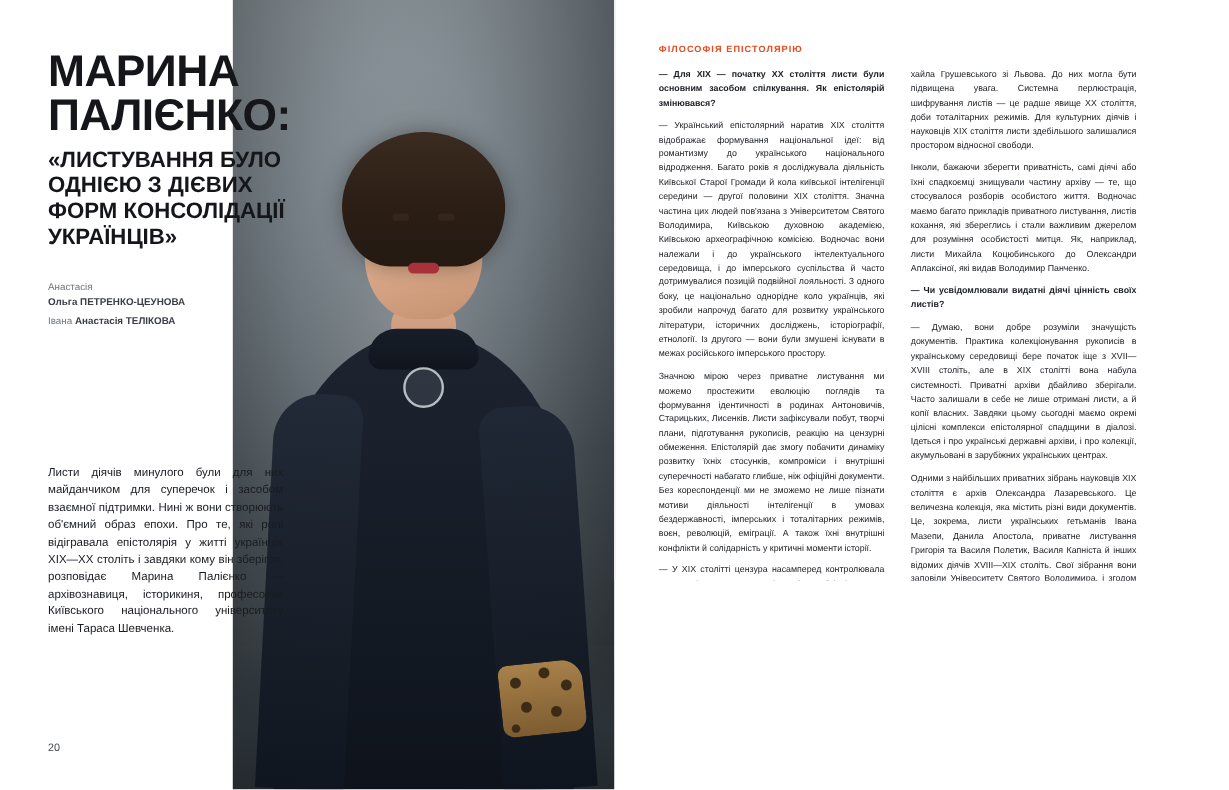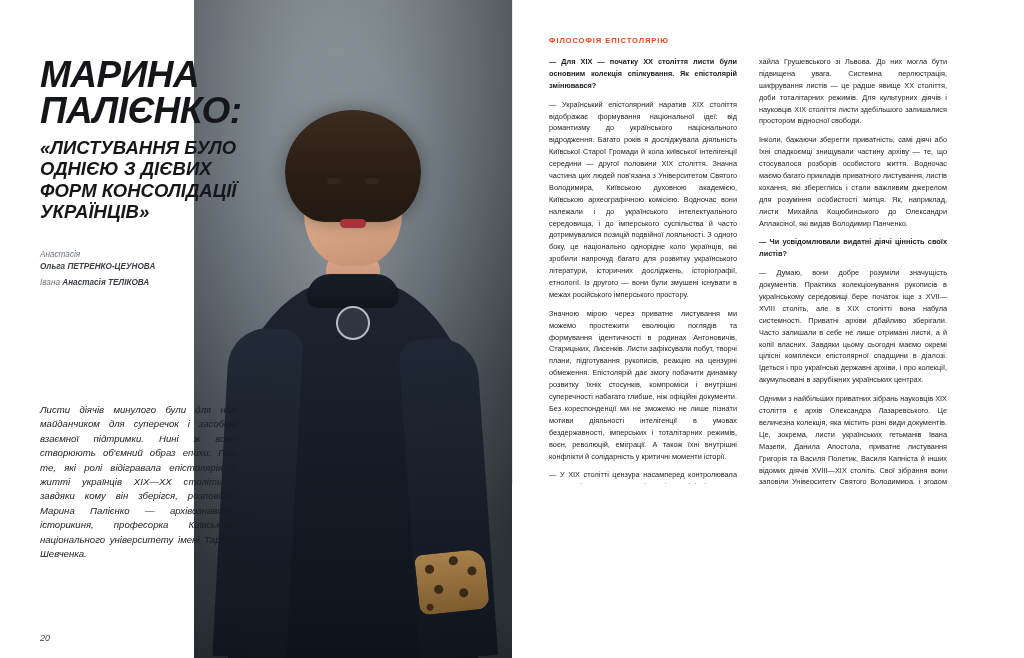--- a/index.html
+++ b/index.html
@@ -138,24 +138,23 @@
     transform: translateX(-50%);
     width: 34px; height: 34px;
     border: 2px solid #b7bcc2;
     border-radius: 50%;
     background: rgba(200,205,212,0.12);
   }
 
   .left-content {
     position: absolute;
     left: 40px;
-    top: 15px;
+    top: 0;
     width: 230px;
     height: 562px;
-    font-style: italic;
   }
   .headline {
     margin-top: 42px;
     font-family: "Liberation Sans", sans-serif;
     font-weight: bold;
     font-size: 37px;
     line-height: 0.97;
     letter-spacing: -0.5px;
     color: #14161a;
     text-transform: uppercase;
@@ -299,21 +298,21 @@
       <div class="lede">Листи діячів минулого були для них майданчиком для суперечок і засобом взаємної підтримки. Нині ж вони створюють об'ємний образ епохи. Про те, які ролі відігравала епістолярія у житті українців XIX—XX століть і завдяки кому він зберігся, розповідає Марина Палієнко — архівознавиця, історикиня, професорка Київського національного університету імені Тараса Шевченка.</div>
       <div class="folio-left">20</div>
     </div>
   </div>
 
   <div class="page-right">
     <div class="kicker">ФІЛОСОФІЯ ЕПІСТОЛЯРІЮ</div>
 
     <div class="cols">
       <div class="col" id="col1">
-          <p class="q">— Для XIX — початку XX століття листи були основним колекція спілкування. Як епістолярій змінювався?</p>
+          <p class="q">— Для XIX — початку XX століття листи були основним засобом спілкування. Як епістолярій змінювався?</p>
           <p>— Український епістолярний наратив XIX століття відображає формування національної ідеї: від романтизму до українського національного відродження. Багато років я досліджувала діяльність Київської Старої Громади й кола київської інтелігенції середини — другої половини XIX століття. Значна частина цих людей пов'язана з Університетом Святого Володимира, Київською духовною академією, Київською археографічною комісією. Водночас вони належали і до українського інтелектуального середовища, і до імперського суспільства й часто дотримувалися позицій подвійної лояльності. З одного боку, це національно однорідне коло українців, які зробили напрочуд багато для розвитку українського літератури, історичних досліджень, історіографії, етнології. Із другого — вони були змушені існувати в межах російського імперського простору.</p>
           <p>Значною мірою через приватне листування ми можемо простежити еволюцію поглядів та формування ідентичності в родинах Антоновичів, Старицьких, Лисенків. Листи зафіксували побут, творчі плани, підготування рукописів, реакцію на цензурні обмеження. Епістолярій дає змогу побачити динаміку розвитку їхніх стосунків, компроміси і внутрішні суперечності набагато глибше, ніж офіційні документи. Без кореспонденції ми не зможемо не лише пізнати мотиви діяльності інтелігенції в умовах бездержавності, імперських і тоталітарних режимів, воєн, революцій, еміграції. А також їхні внутрішні конфлікти й солідарність у критичні моменти історії.</p>
           <p>— У XIX столітті цензура насамперед контролювала друковані видання, театралізовані та публічні виступи. Листування переглядали у випадках політичного нагляду переважно жандармські й інші спеціальні служби. У таких випадках адресанти могли вдаватися до езопової мови й непрямих формулювань. Окремі явища — листи, що перетинали кордон Російської імперії, — як-от кореспонденція Михайла Драгоманова з еміграції чи листи Ми-</p>
         </div>
       <div class="col" id="col2">
           <p>хайла Грушевського зі Львова. До них могла бути підвищена увага. Системна перлюстрація, шифрування листів — це радше явище XX століття, доби тоталітарних режимів. Для культурних діячів і науковців XIX століття листи здебільшого залишалися простором відносної свободи.</p>
           <p>Інколи, бажаючи зберегти приватність, самі діячі або їхні спадкоємці знищували частину архіву — те, що стосувалося розборів особистого життя. Водночас маємо багато прикладів приватного листування, листів кохання, які збереглись і стали важливим джерелом для розуміння особистості митця. Як, наприклад, листи Михайла Коцюбинського до Олександри Аплаксіної, які видав Володимир Панченко.</p>
           <p class="q">— Чи усвідомлювали видатні діячі цінність своїх листів?</p>
           <p>— Думаю, вони добре розуміли значущість документів. Практика колекціонування рукописів в українському середовищі бере початок іще з XVII—XVIII століть, але в XIX столітті вона набула системності. Приватні архіви дбайливо зберігали. Часто залишали в себе не лише отримані листи, а й копії власних. Завдяки цьому сьогодні маємо окремі цілісні комплекси епістолярної спадщини в діалозі. Ідеться і про українські державні архіви, і про колекції, акумульовані в зарубіжних українських центрах.</p>
           <p>Одними з найбільших приватних зібрань науковців XIX століття є архів Олександра Лазаревського. Це величезна колекція, яка містить різні види документів. Це, зокрема, листи українських гетьманів Івана Мазепи, Данила Апостола, приватне листування Григорія та Василя Полетик, Василя Капніста й інших відомих діячів XVIII—XIX століть. Свої зібрання вони заповіли Університету Святого Володимира, і згодом вони опинилися як складі фондів Інституту рукопису Національної бібліотеки імені В. І. Вернадського. Українські інтелектуали приділяли велику увагу публікуванню листів політичних, церковних, культурних діячів попередньої доби, намагаючись побачити їх на шпальтах «Київської старовини». Серед них — листи Василя Білозерського, Григорія Квітки-Основ'яненка, Миколи Костомарова, Пантелеймона Куліша, Михайла Максимовича, Тараса Шевченка й інших знакових постатей доби українського національного відродження.</p>

